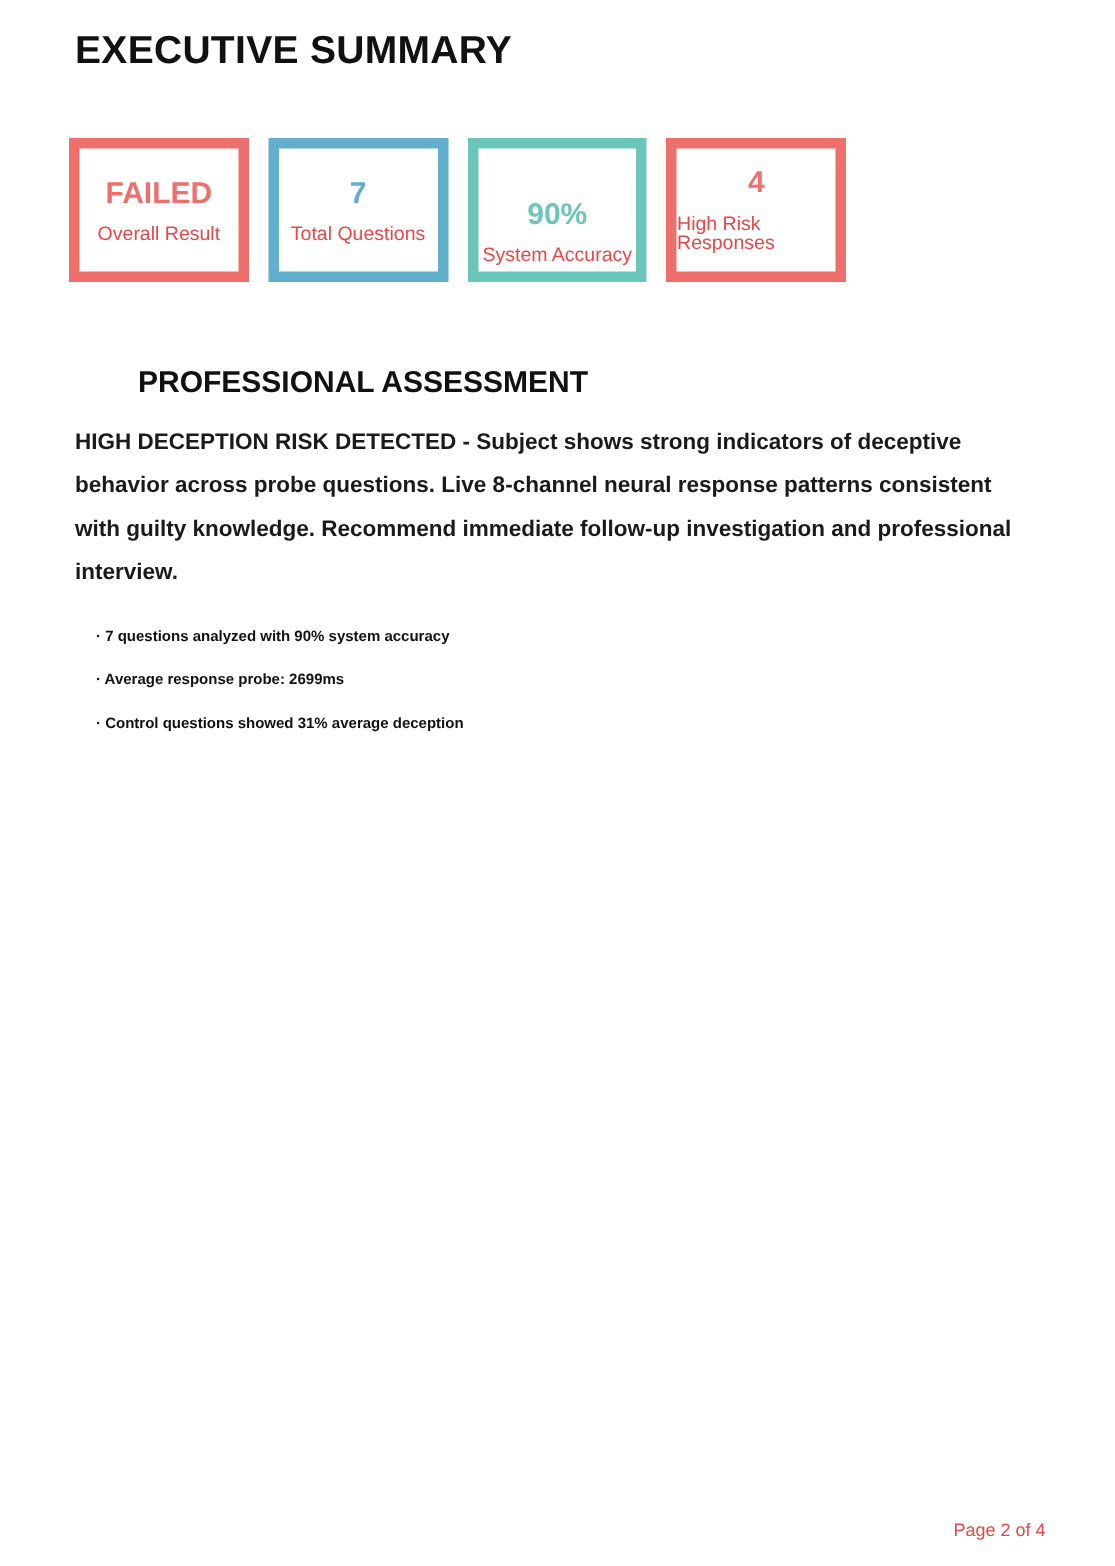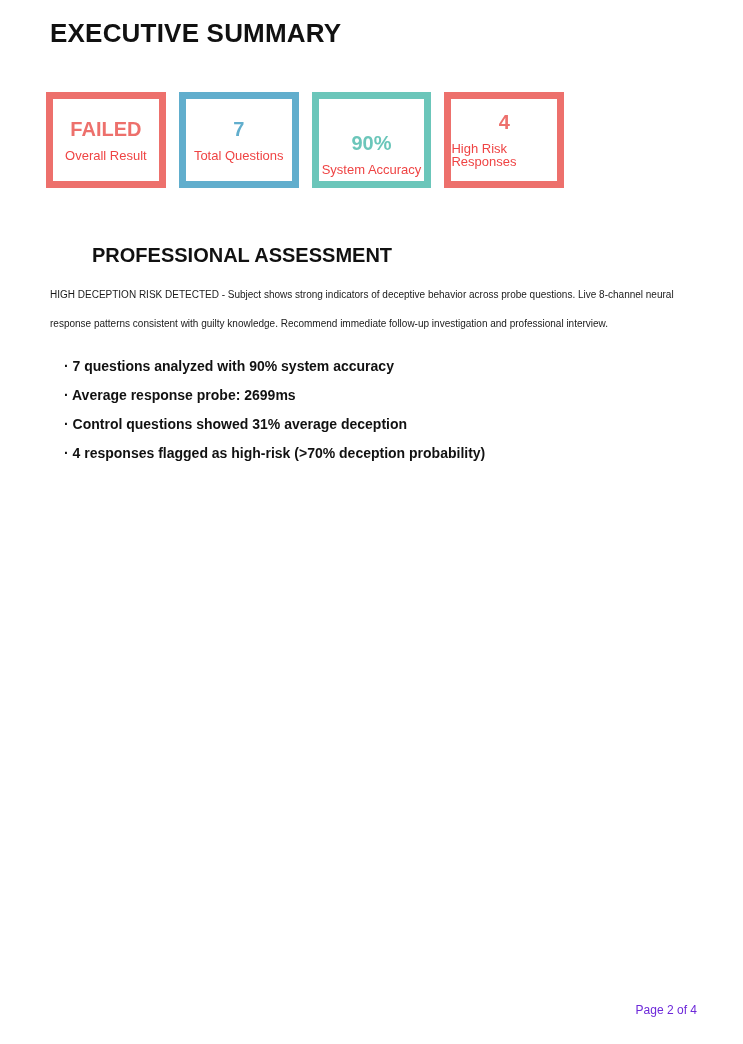--- a/index.html
+++ b/index.html
@@ -61,43 +61,43 @@
     margin: 0 0 0 4px;
     font-size: 20px;
     font-weight: bold;
     color: #111111;
     line-height: 23px;
   }
   .pa-heading { margin-top: 56px; margin-left: 46px; }
   .pa-body {
     margin: 13px 0 0 4px;
     width: 645px;
-    font-size: 10px;
-    font-weight: normal;
+    font-size: 15px;
+    font-weight: bold;
     color: #1a1a1a;
     line-height: 29px;
   }
   .kf-heading { margin-top: 37px; }
   .kf-list {
     list-style: none;
     margin: 14px 0 0 4px;
     padding: 0 0 0 14px;
   }
   .kf-list li {
-    font-size: 14px;
+    font-size: 10px;
     font-weight: bold;
     color: #111111;
     line-height: 29px;
   }
   .page-footer {
     position: absolute;
     right: 46px;
-    bottom: 27px;
+    bottom: 17px;
     font-size: 12px;
-    color: #6d28d9;
+    color: #ef4444;
   }
 </style>
 </head>
 <body>
 
 <div class="page">
   <div class="content">
 
     <h1 class="doc-title">EXECUTIVE SUMMARY</h1>
 
@@ -122,19 +122,18 @@
 
     <h2 class="section-heading pa-heading">PROFESSIONAL ASSESSMENT</h2>
 
     <p class="pa-body">HIGH DECEPTION RISK DETECTED - Subject shows strong indicators of deceptive behavior across probe questions. Live 8-channel neural response patterns consistent with guilty knowledge. Recommend immediate follow-up investigation and professional interview.</p>
 
 
     <ul class="kf-list">
         <li>· 7 questions analyzed with 90% system accuracy</li>
         <li>· Average response probe: 2699ms</li>
         <li>· Control questions showed 31% average deception</li>
-        <li>· 4 responses flagged as high-risk (&gt;70% deception probability)</li>
       </ul>
 
   </div>
 
   <div class="page-footer">Page 2 of 4</div>
 </div>
 
 </body></html>

